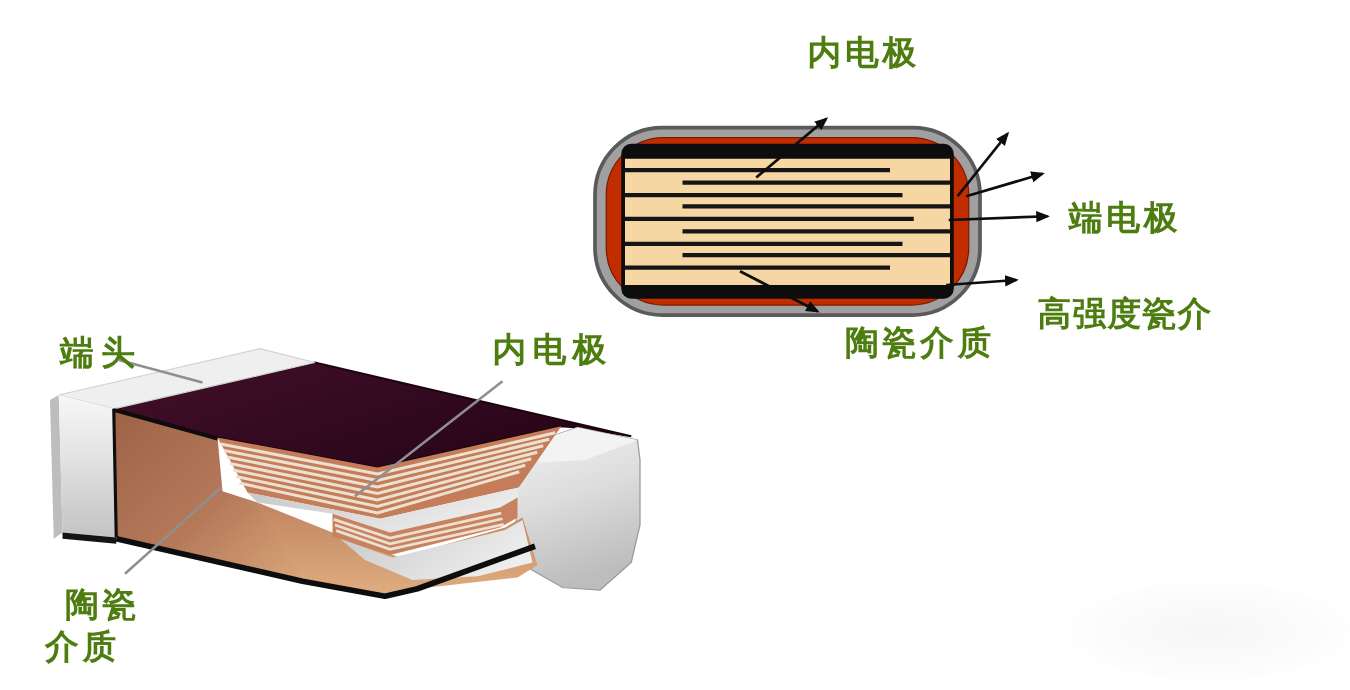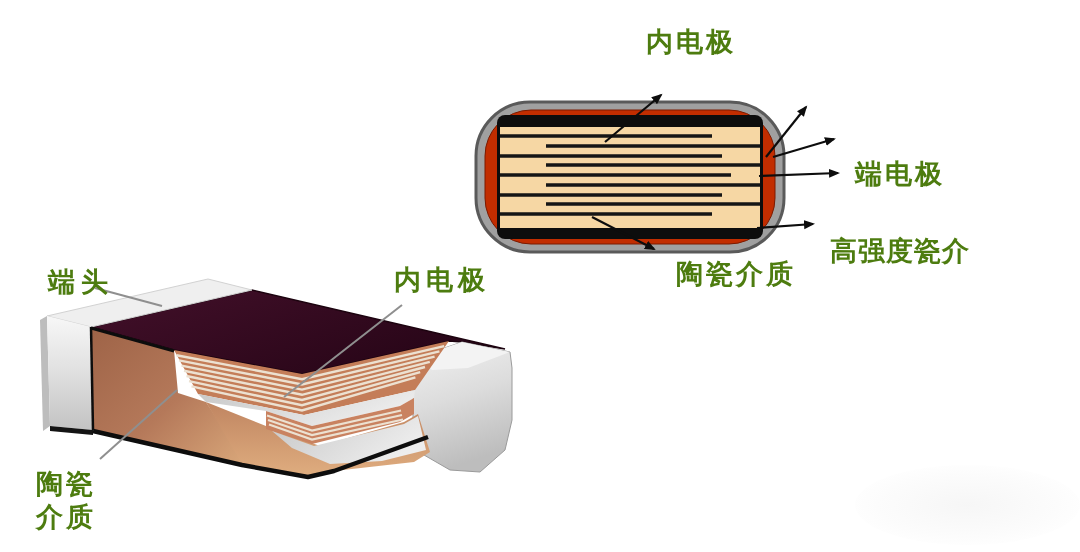--- a/index.html
+++ b/index.html
@@ -158,18 +158,18 @@
   <div class="label" style="left:855px;top:160px;">端电极</div>
 
   <div class="label" style="left:830px;top:206px;letter-spacing:1px;margin-top:31px;">高强度瓷介</div>
 
   <div class="label" style="left:676px;top:260px;">陶瓷介质</div>
 
   <div class="label spread" style="left:48px;top:238px;margin-top:30px;">端头</div>
 
   <div class="label" style="left:394px;top:266px;letter-spacing:5px;">内电极</div>
 
-  <div class="label" style="left:36px;top:470px;">陶瓷</div>
+  <div class="label" style="left:52px;top:470px;">陶瓷</div>
 
   <div class="label" style="left:36px;top:503px;">介质</div>
 
   <div class="watermark"></div>
 </div>
 
 </body></html>

